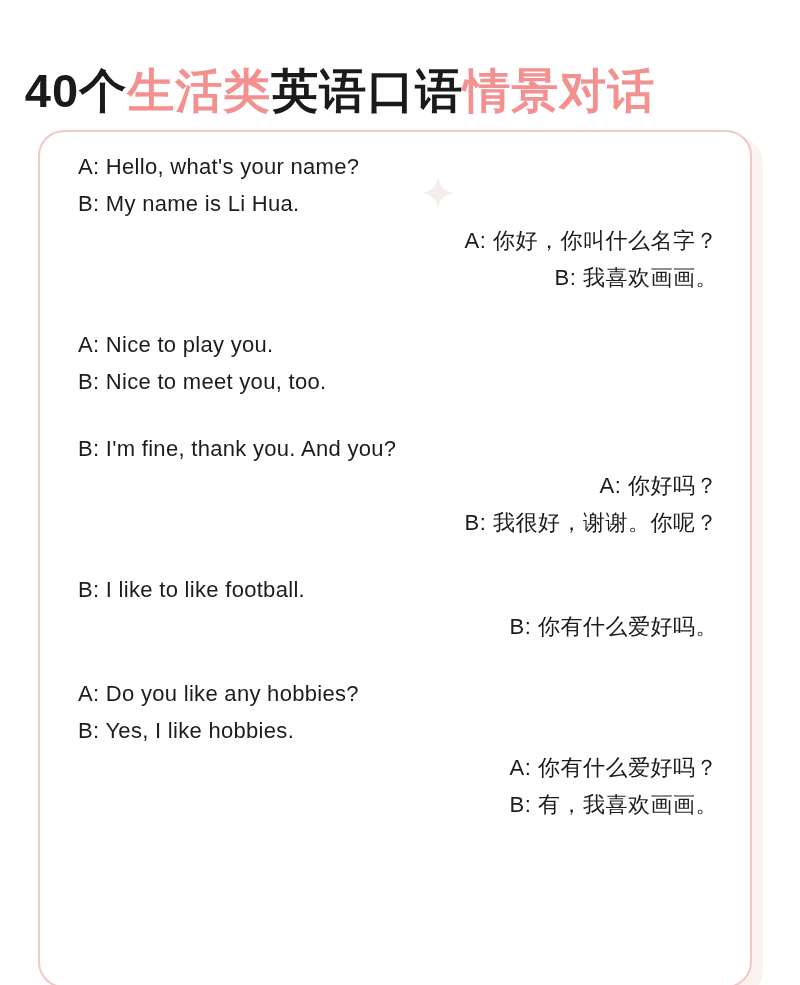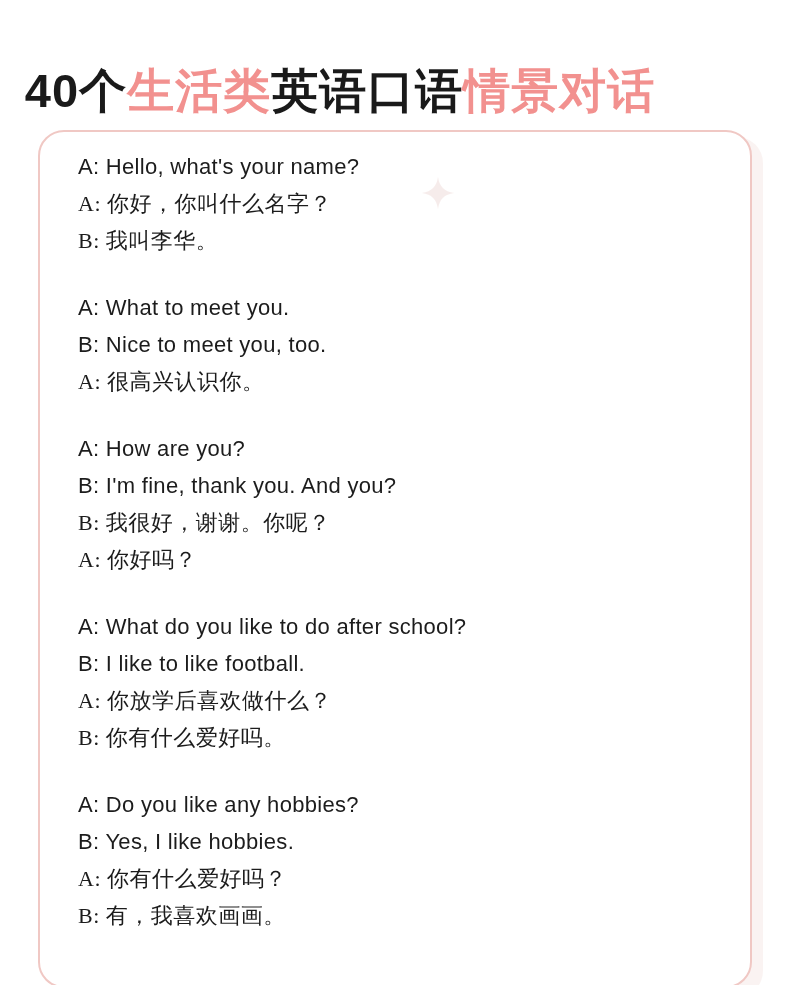--- a/index.html
+++ b/index.html
@@ -87,60 +87,58 @@
   .group:last-child { margin-bottom: 0; }
 
   .line {
     font-size: 22px;
     line-height: 37px;
     color: #1c1c1c;
     white-space: nowrap;
     letter-spacing: 0.3px;
   }
   .line.cn {
-    font-family: Liberation Serif, serif;
+    font-family: Liberation Sans, sans-serif;
     letter-spacing: 0.5px;
+    text-align: right;
   }
 </style>
 </head>
 <body>
 
 <div class="page">
 
   <h1 class="title"><span class="seg t-dark">40个</span><span class="seg t-pink">生活类</span><span class="seg t-dark">英语口语</span><span class="seg t-pink">情景对话</span></h1>
 
   <div class="card-shadow"></div>
 
   <div class="card"></div>
 
   <svg class="sparkle" viewBox="0 0 40 40">
     <path d="M20 2 C21.5 13 27 18.5 38 20 C27 21.5 21.5 27 20 38 C18.5 27 13 21.5 2 20 C13 18.5 18.5 13 20 2 Z" fill="#f0dedc"></path>
   </svg>
 
   <div class="dialog-list">
       <div class="group">
         <div class="line">A: Hello, what's your name?</div>
+        <div class="line">B: My name is Li Hua.</div>
         <div class="line cn">A: 你好，你叫什么名字？</div>
-        <div class="line cn">B: 我叫李华。</div>
+        <div class="line cn">B: 我喜欢画画。</div>
       </div>
       <div class="group">
-        <div class="line">A: What to meet you.</div>
+        <div class="line">A: Nice to play you.</div>
         <div class="line">B: Nice to meet you, too.</div>
-        <div class="line cn">A: 很高兴认识你。</div>
       </div>
       <div class="group">
-        <div class="line">A: How are you?</div>
         <div class="line">B: I'm fine, thank you. And you?</div>
+        <div class="line cn">A: 你好吗？</div>
         <div class="line cn">B: 我很好，谢谢。你呢？</div>
-        <div class="line cn">A: 你好吗？</div>
       </div>
       <div class="group">
-        <div class="line">A: What do you like to do after school?</div>
         <div class="line">B: I like to like football.</div>
-        <div class="line cn">A: 你放学后喜欢做什么？</div>
         <div class="line cn">B: 你有什么爱好吗。</div>
       </div>
       <div class="group">
         <div class="line">A: Do you like any hobbies?</div>
         <div class="line">B: Yes, I like hobbies.</div>
         <div class="line cn">A: 你有什么爱好吗？</div>
         <div class="line cn">B: 有，我喜欢画画。</div>
       </div>
     </div>
 

